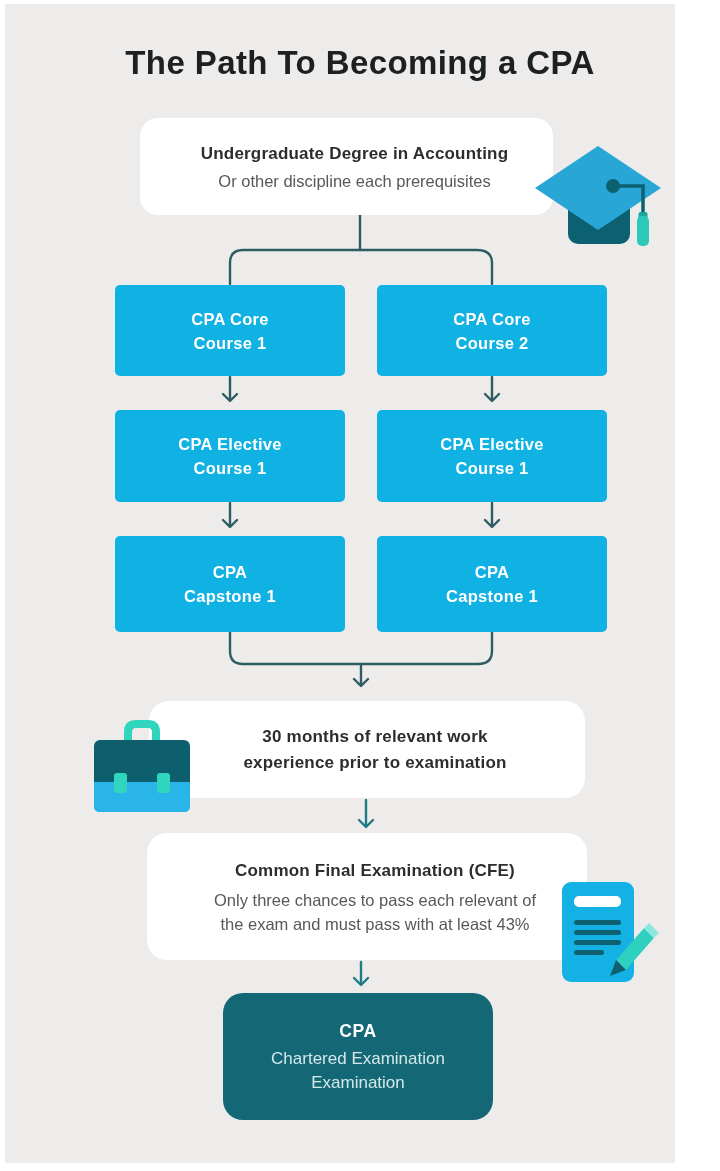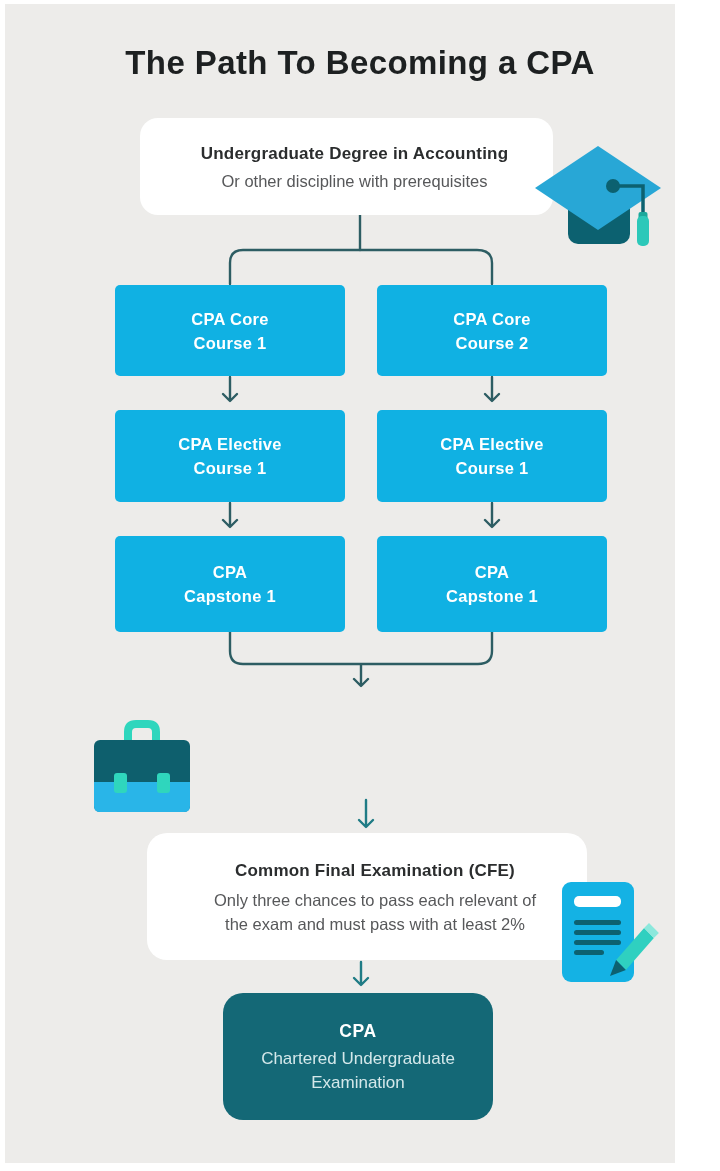--- a/index.html
+++ b/index.html
@@ -50,21 +50,21 @@
     <path d="M492 377 L492 400 M485 394 L492 401 L499 394"></path>
     <path d="M230 503 L230 526 M223 520 L230 527 L237 520"></path>
     <path d="M492 503 L492 526 M485 520 L492 527 L499 520"></path>
     <path d="M230 632 L230 651 Q230 664 243 664 L478 664 Q492 664 492 651 L492 632 M361 664 L361 684 M354 679 L361 686 L368 679"></path>
     <path stroke="#1f7b85" d="M366 800 L366 826 M359 820 L366 827 L373 820"></path>
     <path stroke="#1f7b85" d="M361 962 L361 984 M354 978 L361 985 L368 978"></path>
   </svg>
 
   <div class="card white-card undergrad">
     <div class="card-title">Undergraduate Degree in Accounting</div>
-    <div class="card-sub">Or other discipline with prerequisites</div>
+    <div class="card-sub">Or other discipline each prerequisites</div>
   </div>
 
   <svg class="icon grad-cap" width="126" height="106" viewBox="0 0 126 106">
     <rect x="33" y="40" width="62" height="58" rx="10" fill="#0c6170"></rect>
     <polygon points="63,0 126,42 63,84 0,42" fill="#28a7d6"></polygon>
     <path d="M78 40 L108 40 L108 72" stroke="#0c6170" stroke-width="3.5" fill="none"></path>
     <circle cx="78" cy="40" r="7" fill="#0c6170"></circle>
     <rect x="103.5" y="66" width="9" height="9" rx="2" fill="#1ba89b"></rect>
     <rect x="102" y="70" width="12" height="30" rx="5" fill="#2cc8b9"></rect>
   </svg>
@@ -89,49 +89,53 @@
 
   <div class="card cyan-card capst-left">
     <span>CPA</span>
     <span>Capstone 1</span>
   </div>
   <div class="card cyan-card capst-right">
     <span>CPA</span>
     <span>Capstone 1</span>
   </div>
 
+  <div class="card white-card work">
+    <div class="card-title">30 months of relevant work</div>
+    <div class="card-title">experience prior to examination</div>
+  </div>
 
   <svg class="icon briefcase" width="96" height="96" viewBox="0 0 96 96">
     <path d="M34 30 L34 16 Q34 8 42 8 L54 8 Q62 8 62 16 L62 30" stroke="#2fd6bd" stroke-width="8" fill="none"></path>
     <rect x="0" y="24" width="96" height="72" rx="6" fill="#0e5f6d"></rect>
     <path d="M0 66 L96 66 L96 90 Q96 96 90 96 L6 96 Q0 96 0 90 Z" fill="#29b5e8"></path>
     <rect x="20" y="57" width="13" height="20" rx="3" fill="#2fd6bd"></rect>
     <rect x="63" y="57" width="13" height="20" rx="3" fill="#2fd6bd"></rect>
   </svg>
 
   <div class="card white-card cfe">
     <div class="card-title">Common Final Examination (CFE)</div>
     <div class="cfe-body">
       <div>Only three chances to pass each relevant of</div>
-      <div>the exam and must pass with at least 2%</div>
+      <div>the exam and must pass with at least 43%</div>
     </div>
   </div>
 
   <svg class="icon exam" width="104" height="104" viewBox="0 0 104 104">
     <rect x="4" y="0" width="72" height="100" rx="9" fill="#14b2e4"></rect>
     <rect x="16" y="14" width="47" height="11" rx="5" fill="#ffffff"></rect>
     <rect x="16" y="38" width="47" height="5" rx="2.5" fill="#0d6170"></rect>
     <rect x="16" y="48" width="47" height="5" rx="2.5" fill="#0d6170"></rect>
     <rect x="16" y="58" width="47" height="5" rx="2.5" fill="#0d6170"></rect>
     <rect x="16" y="68" width="30" height="5" rx="2.5" fill="#0d6170"></rect>
     <polygon points="67.9,87.9 58.1,78.1 86.1,46.1 95.9,55.9" fill="#2fd0c0"></polygon>
     <polygon points="86.1,46.1 95.9,55.9 100.9,51 91,41.1" fill="#8ce8dc"></polygon>
     <polygon points="58.1,78.1 67.9,87.9 52,94" fill="#0d6170"></polygon>
   </svg>
 
   <div class="card cpa">
     <div class="cpa-title">CPA</div>
     <div class="cpa-sub">
-      <div>Chartered Undergraduate</div>
+      <div>Chartered Examination</div>
       <div>Examination</div>
     </div>
   </div>
 </div>
 
 </body></html>

